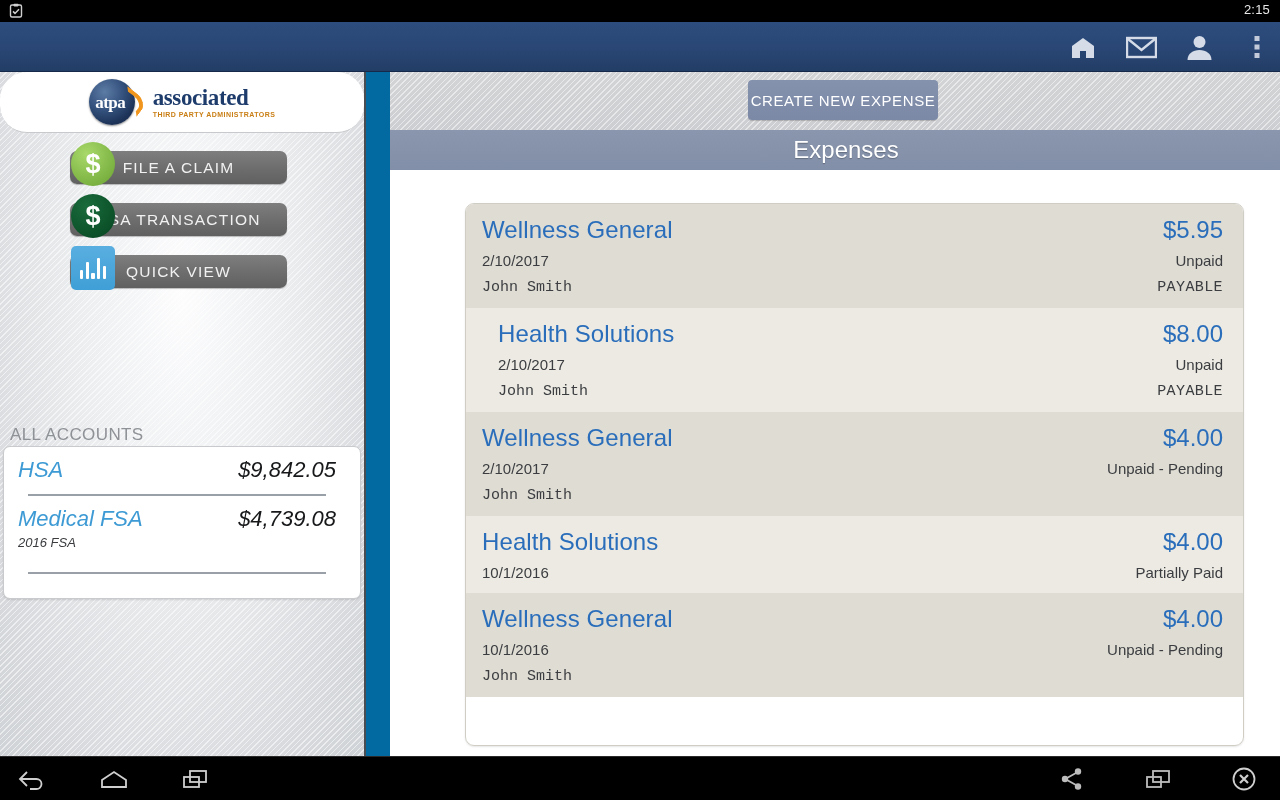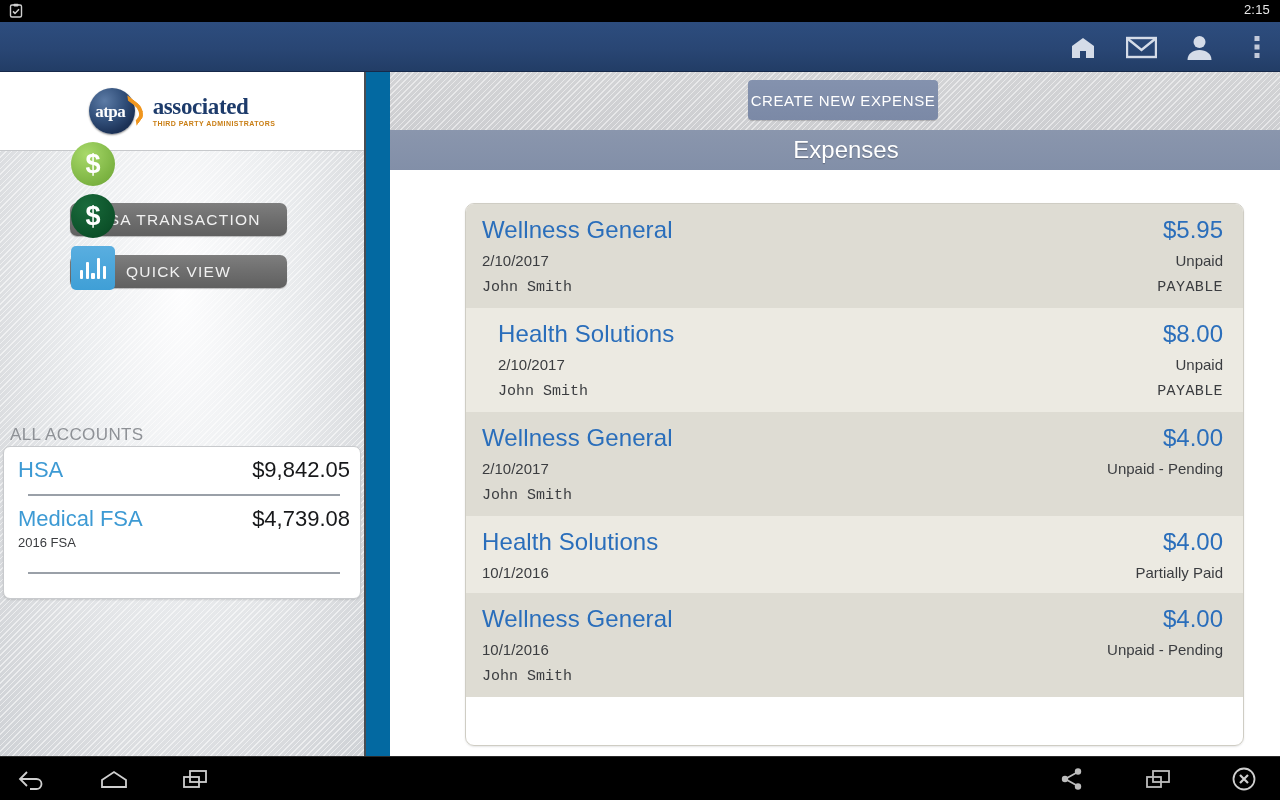--- a/index.html
+++ b/index.html
@@ -36,23 +36,24 @@
 
   
   .sidebar {
     position: absolute; top: 72px; left: 0; width: 366px; height: 684px;
     background:
       repeating-linear-gradient(135deg, rgba(255,255,255,.55) 0 1px, rgba(0,0,0,0) 1px 4px),
       radial-gradient(ellipse at 50% 32%, #fdfdfe 0%, #eceef0 38%, #d9dbde 78%, #cfd2d6 100%);
     border-right: 2px solid #4a4d52;
   }
   .logo-panel {
-    position: absolute; top: 0; left: 0; width: 364px; height: 79px;
+    position: absolute; top: 0; left: 0; width: 364px; height: 61px;
     background: #fff; display: flex; align-items: center; justify-content: center;
     border-bottom: 1px solid #c7c9cc;
+    border-radius: 27px;
   }
   .logo { display: flex; align-items: center; gap: 4px; }
   .logo-badge {
     position: relative; width: 46px; height: 46px; border-radius: 50%;
     background: radial-gradient(circle at 34% 28%, #5c7ba5 0%, #33517c 42%, #1d3358 72%, #13233f 100%);
     display: flex; align-items: center; justify-content: center;
     box-shadow: 0 1px 2px rgba(0,0,0,.45);
   }
   .logo-badge .bt {
     color: #fff; font-size: 17px; font-weight: bold; letter-spacing: -.6px;
@@ -100,21 +101,21 @@
 
   .all-accounts {
     position: absolute; top: 353px; left: 10px;
     color: #8e9196; font-size: 17px; letter-spacing: .4px;
   }
   .accounts-card {
     position: absolute; top: 374px; left: 3px; width: 358px; height: 153px;
     background: #fff; border: 1px solid #c8cacd; border-radius: 7px;
     box-shadow: 0 1px 2px rgba(0,0,0,.12);
   }
-  .acct { position: relative; padding: 10px 10px 0 14px; }
+  .acct { position: relative; padding: 10px 24px 0 14px; font-style: italic; }
   .acct-head { display: flex; justify-content: space-between; align-items: baseline; }
   .acct-name { color: #3d9ad4; font-size: 22px; }
   .acct-amt  { color: #17181a; font-size: 22px; }
   .acct-sub  { color: #3a3c3f; font-size: 13px; margin-top: 3px; }
   .acct-rule { height: 2px; background: #9aa0a8; margin: 11px 10px 0 10px; }
 
   
   .main {
     position: absolute; top: 72px; left: 368px; width: 912px; height: 684px;
     background: #fff;
@@ -225,20 +226,23 @@
         <div class="logo-words">
           <div class="w1">associated</div>
           <div class="w2">THIRD PARTY ADMINISTRATORS</div>
         </div>
       </div>
     </div>
 
     <div class="navlist">
 
       <div class="navrow">
+        <div class="navpill">
+          <span>FILE A CLAIM</span>
+        </div>
         <div class="navicon ic-green">
           <span>$</span>
         </div>
       </div>
 
       <div class="navrow">
         <div class="navpill">
           <span>HSA TRANSACTION</span>
         </div>
         <div class="navicon ic-dgreen">

